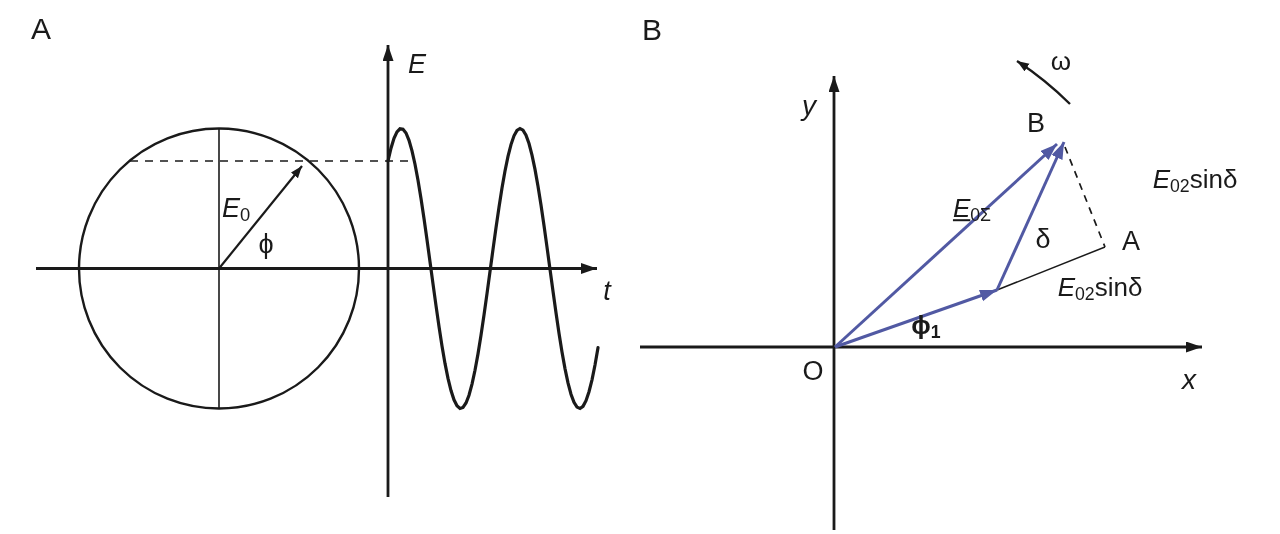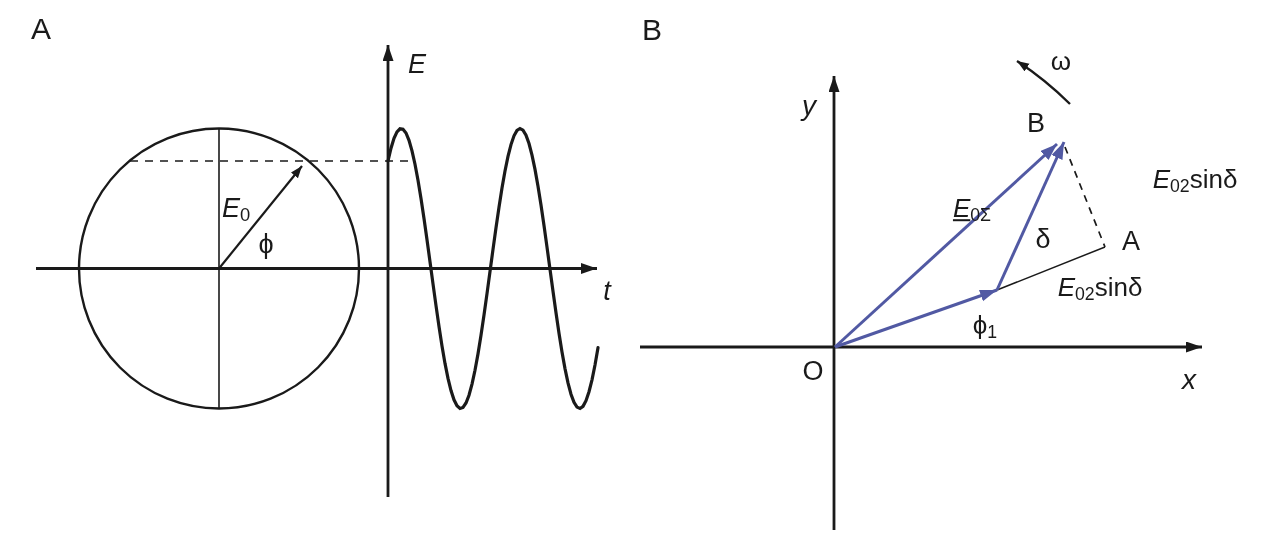--- a/index.html
+++ b/index.html
@@ -91,21 +91,21 @@
   <div class="lbl fs27 it" style="left:417px;top:64px;">E</div>
   <div class="lbl fs27 it" style="left:607px;top:291px;">t</div>
   <div class="lbl fs27" style="left:236px;top:198px;margin-top:12px;"><span class="it">E</span><span class="sub">0</span></div>
   <div class="lbl fs27" style="left:266px;top:244px;">ϕ</div>
 
   <div class="lbl tl fs30" style="left:642px;top:15px;">B</div>
   <div class="lbl fs28 it" style="left:809px;top:106px;">y</div>
   <div class="lbl fs28 it" style="left:1189px;top:380px;">x</div>
   <div class="lbl fs27" style="left:813px;top:371px;">O</div>
   <div class="lbl fs26" style="left:972px;top:210px;text-decoration:underline;"><span class="it">E</span><span class="sub">0Σ</span></div>
-  <div class="lbl fs26" style="left:985px;top:327px;"><span>ϕ</span><span class="sub">1</span></div>
+  <div class="lbl fs26" style="left:926px;top:327px;font-weight:bold;"><span>ϕ</span><span class="sub">1</span></div>
   <div class="lbl fs27" style="left:1043px;top:239px;">δ</div>
   <div class="lbl fs26" style="left:1061px;top:61px;">ω</div>
   <div class="lbl fs27" style="left:1036px;top:123px;">B</div>
   <div class="lbl fs27" style="left:1131px;top:241px;">A</div>
   <div class="lbl fs26" style="left:1151px;top:181px;margin-left:44px;"><span class="it">E</span><span class="sub">02</span><span>sinδ</span></div>
   <div class="lbl fs26" style="left:1100px;top:289px;"><span class="it">E</span><span class="sub">02</span><span>sinδ</span></div>
 
 </div>
 
 </body></html>

